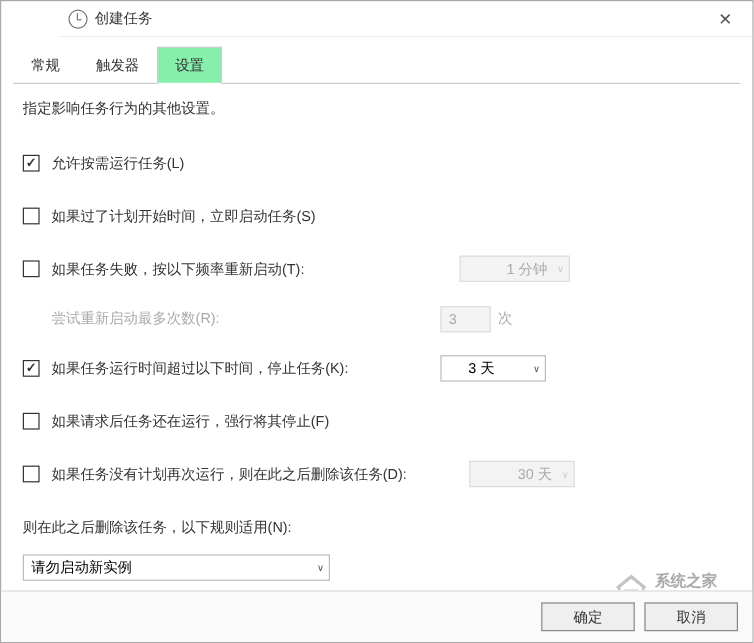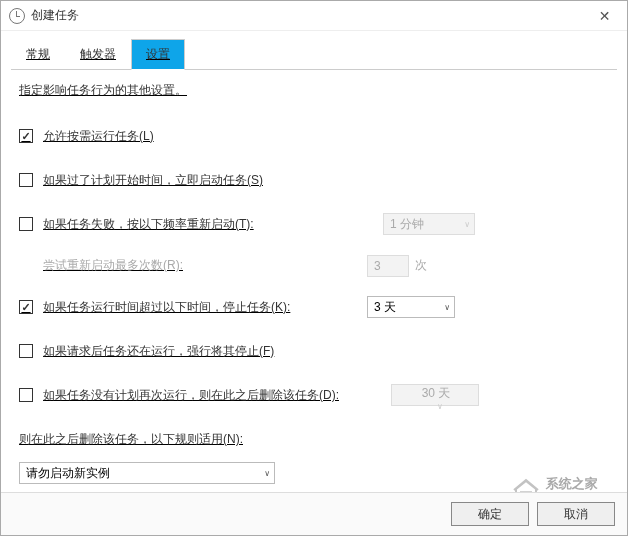--- a/index.html
+++ b/index.html
@@ -1,29 +1,29 @@
 <!DOCTYPE html>
 <html><head>
   <meta charset="utf-8">
   <style>
     * { margin: 0; padding: 0; box-sizing: border-box; font-family: "Microsoft YaHei", "Segoe UI", sans-serif; font-size: 12px; }
     body { background: #fff; width: 628px; height: 536px; border: 1px solid #aaa; position: relative; }
-    .titlebar { display: flex; align-items: center; height: 30px; padding: 0 0 0 8px; border-bottom: 1px solid #eee; }
+    .titlebar { display: flex; align-items: center; height: 30px; padding: 0 0 0 8px; border-bottom: 1px solid #eee; margin-left: 48px; }
     .title-icon { width: 16px; height: 16px; border: 1.5px solid #777; border-radius: 50%; position: relative; margin-right: 6px; }
     .title-icon::before { content: ""; position: absolute; width: 1px; height: 5px; background: #777; left: 6px; top: 2px; }
     .title-icon::after { content: ""; position: absolute; width: 4px; height: 1px; background: #777; left: 6px; top: 7px; }
     .title-text { flex: 1; color: #333; }
     .close-btn { width: 45px; height: 30px; display: flex; align-items: center; justify-content: center; cursor: pointer; font-size: 14px; color: #555; }
-    .content { padding: 8px 10px 0 10px; text-decoration: underline; }
+    .content { padding: 8px 10px 0 10px; }
     .tabs { display: flex; border-bottom: 1px solid #ccc; position: relative; }
     .tab { padding: 6px 14px; color: #333; cursor: pointer; border: 1px solid transparent; border-bottom: none; position: relative; }
-    .tab.active { border: 1px solid #ccc; border-bottom: 1px solid #fff; margin-bottom: -1px; background: #0ea5e9; }
+    .tab.active { border: 1px solid #ccc; border-bottom: 1px solid #fff; margin-bottom: -1px; background: #86efac; }
     .panel { padding: 12px 8px 8px 8px; }
     .desc { color: #333; margin-bottom: 26px; }
-    .row { display: flex; align-items: center; margin-bottom: 22px; min-height: 22px; }
+    .row { display: flex; align-items: center; margin-bottom: 22px; min-height: 22px; text-align: right; }
     .checkbox { width: 14px; height: 14px; border: 1px solid #333; margin-right: 10px; display: inline-flex; align-items: center; justify-content: center; cursor: pointer; background: #fff; flex-shrink: 0; }
     .checkbox.checked::after { content: "✓"; font-size: 11px; color: #333; line-height: 1; font-weight: bold; }
     .row-label { color: #333; }
     .row-label.disabled { color: #aaa; }
     .indent-row { padding-left: 24px; margin-bottom: 22px; display: flex; align-items: center; }
     .dropdown { border: 1px solid #bbb; height: 22px; display: inline-flex; align-items: center; padding: 0 4px 0 6px; background: #fff; cursor: pointer; }
     .dropdown.disabled { background: #f3f3f3; color: #aaa; border-color: #ddd; cursor: default; }
     .dropdown-text { flex: 1; }
     .dropdown-arrow { margin-left: 8px; font-size: 8px; color: #555; }
     .dropdown.disabled .dropdown-arrow { color: #ccc; }
@@ -79,35 +79,35 @@
       <span class="row-label disabled">尝试重新启动最多次数(R):</span>
       <div style="position:absolute; left:348px; display:flex; align-items:center;">
         <span class="numbox">3</span>
         <span class="unit">次</span>
       </div>
     </div>
 
     <div class="row" style="position:relative;">
       <span class="checkbox checked"></span>
       <span class="row-label">如果任务运行时间超过以下时间，停止任务(K):</span>
-      <div class="dropdown" style="position:absolute; left:348px; width:88px;">
+      <div class="dropdown" style="position:absolute; left:348px; width:88px;gap:24px;">
         <span class="dropdown-text">3 天</span>
         <span class="dropdown-arrow">∨</span>
       </div>
     </div>
 
     <div class="row">
       <span class="checkbox"></span>
       <span class="row-label">如果请求后任务还在运行，强行将其停止(F)</span>
     </div>
 
     <div class="row" style="position:relative;">
       <span class="checkbox"></span>
       <span class="row-label">如果任务没有计划再次运行，则在此之后删除该任务(D):</span>
-      <div class="dropdown disabled" style="position:absolute; left:372px; width:88px;flex-direction:column;">
+      <div class="dropdown disabled" style="position:absolute; left:372px; width:88px;">
         <span class="dropdown-text">30 天</span>
         <span class="dropdown-arrow">∨</span>
       </div>
     </div>
 
     <div class="row" style="margin-bottom:12px;">
       <span class="row-label">则在此之后删除该任务，以下规则适用(N):</span>
     </div>
 
     <div class="dropdown" style="width:256px;">

